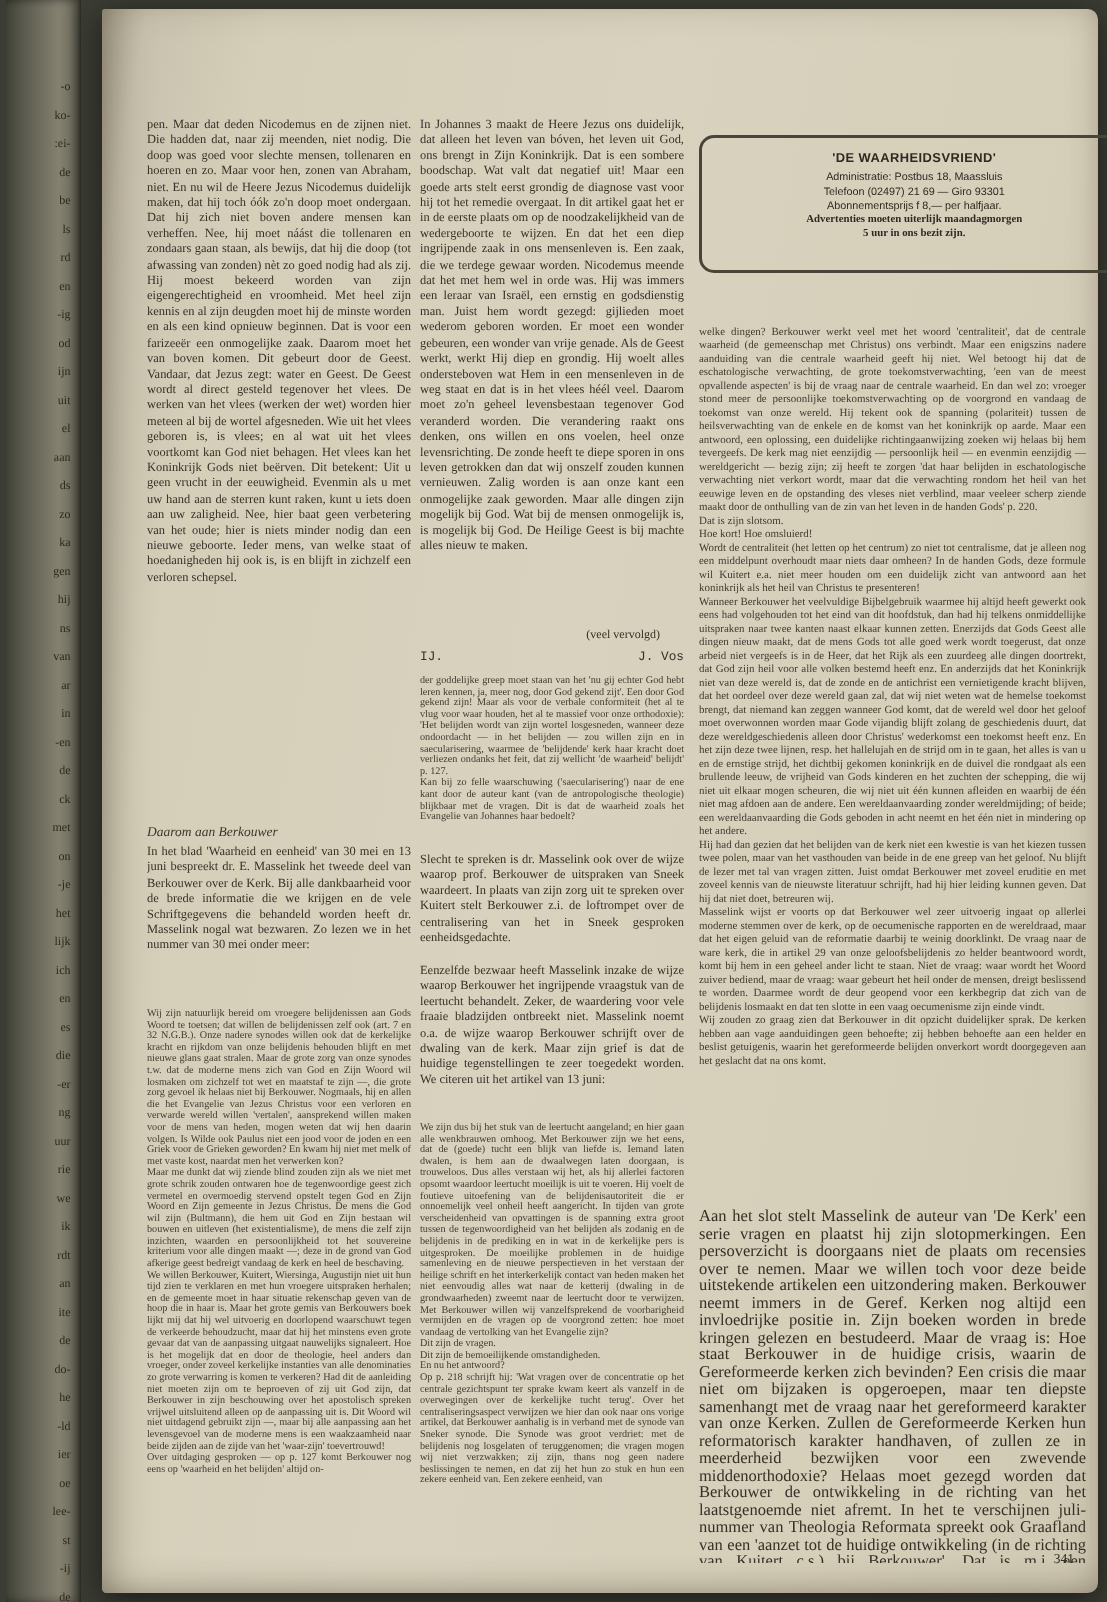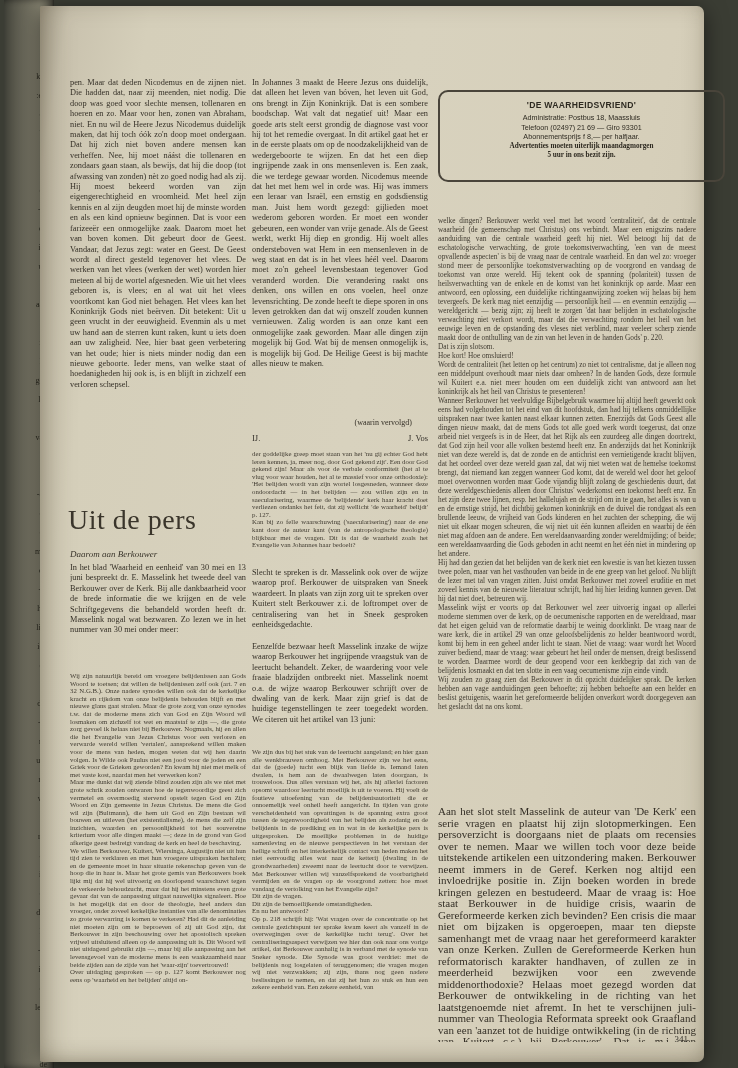--- a/index.html
+++ b/index.html
@@ -15,39 +15,39 @@
     background:linear-gradient(90deg,#3f4037 0%,#5a594d 22%,#84816f 70%,#6d6b5c 96%,#4a4a40 100%);
     box-shadow:inset -4px 0 6px rgba(0,0,0,.45);
   }
   .frag {
     position:absolute; right:7px; top:48px; width:34px;
     font:8px/19px "Liberation Serif", serif;
     color:#2c2a20; text-align:right; white-space:pre-line;
   }
   
   .page {
-    position:absolute; left:40px; top:6px; width:664px; height:1056px;
+    position:absolute; left:68px; top:6px; width:664px; height:1056px;
     background:linear-gradient(100deg,#b3ac99 0px,#c9c2ae 30px,#d5cfba 110px,#d8d2be 45%,#d6cfba 75%,#cfc8b2 100%);
     border-radius:2px 7px 7px 3px;
     box-shadow:0 5px 22px rgba(0,0,0,.55), inset 16px 0 30px -14px rgba(58,48,28,.5), inset -8px -10px 24px -12px rgba(70,60,40,.4);
     color:#38332a;
     padding-left:13px;
   }
   .tblock { position:absolute; text-align:justify; overflow:hidden; }
   .prelines { white-space:pre-line; }
   .body-lg { font-size:8.3px; line-height:10.4px; color:#363128; }
   .body-sm { font-size:6.8px; line-height:7.6px; color:#403b31; }
   .col3-sm { font-size:7.3px; line-height:9px; color:#403b31; }
   .closing { font-size:11px; line-height:11.5px; color:#353027; }
   .heading {
     position:absolute; font-size:28px; font-weight:400; letter-spacing:.5px; color:#3a352b;
   }
   .subhead { position:absolute; font-size:9px; font-style:italic; color:#3a352b; }
   .continued { position:absolute; text-align:right; padding-right:16px; font-size:8px; color:#363128; }
-  .sigs { position:absolute; display:flex; justify-content:space-between; font-size:8.5px; color:#34302a; }
+  .sigs { position:absolute; display:flex; justify-content:space-between; font-size:8.5px; color:#34302a;font-family:Liberation Mono, monospace; }
   .adbox {
     position:absolute; left:398px; top:84px; width:287px; height:92px;
     border:2px solid #49443a; border-radius:10px;
     padding:8px 6px 6px 6px; text-align:center;
     font-family:"Liberation Sans", sans-serif; color:#2e2a21;
   }
   .adbox .ad-title { font-size:8.6px; font-weight:bold; letter-spacing:.3px; margin-bottom:3px; }
   .adbox .ad-line  { font-size:7.2px; line-height:9.6px; }
   .adbox .ad-line.bold { font-weight:bold;font-family:Liberation Serif, serif; }
   .pagenum { position:absolute; right:16px; top:1028px; font-size:9px; font-weight:normal; color:#33302a; }
@@ -112,21 +112,21 @@
 de
 do-</div>
 </div>
 
 <div class="page">
 
   <div class="tblock body-lg" style="left:30px; top:72px; width:176px; height:368px;">pen. Maar dat deden Nicodemus en de zijnen niet. Die hadden dat, naar zij meenden, niet nodig. Die doop was goed voor slechte mensen, tollenaren en hoeren en zo. Maar voor hen, zonen van Abraham, niet. En nu wil de Heere Jezus Nicodemus duidelijk maken, dat hij toch óók zo'n doop moet ondergaan. Dat hij zich niet boven andere mensen kan verheffen. Nee, hij moet náást die tollenaren en zondaars gaan staan, als bewijs, dat hij die doop (tot afwassing van zonden) nèt zo goed nodig had als zij. Hij moest bekeerd worden van zijn eigengerechtigheid en vroomheid. Met heel zijn kennis en al zijn deugden moet hij de minste worden en als een kind opnieuw beginnen. Dat is voor een farizeeër een onmogelijke zaak. Daarom moet het van boven komen. Dit gebeurt door de Geest. Vandaar, dat Jezus zegt: water en Geest. De Geest wordt al direct gesteld tegenover het vlees. De werken van het vlees (werken der wet) worden hier meteen al bij de wortel afgesneden. Wie uit het vlees geboren is, is vlees; en al wat uit het vlees voortkomt kan God niet behagen. Het vlees kan het Koninkrijk Gods niet beërven. Dit betekent: Uit u geen vrucht in der eeuwigheid. Evenmin als u met uw hand aan de sterren kunt raken, kunt u iets doen aan uw zaligheid. Nee, hier baat geen verbetering van het oude; hier is niets minder nodig dan een nieuwe geboorte. Ieder mens, van welke staat of hoedanigheden hij ook is, is en blijft in zichzelf een verloren schepsel.</div>
 
   <div class="tblock body-lg" style="left:212px; top:72px; width:176px; height:340px;">In Johannes 3 maakt de Heere Jezus ons duidelijk, dat alleen het leven van bóven, het leven uit God, ons brengt in Zijn Koninkrijk. Dat is een sombere boodschap. Wat valt dat negatief uit! Maar een goede arts stelt eerst grondig de diagnose vast voor hij tot het remedie overgaat. In dit artikel gaat het er in de eerste plaats om op de noodzakelijkheid van de wedergeboorte te wijzen. En dat het een diep ingrijpende zaak in ons mensenleven is. Een zaak, die we terdege gewaar worden. Nicodemus meende dat het met hem wel in orde was. Hij was immers een leraar van Israël, een ernstig en godsdienstig man. Juist hem wordt gezegd: gijlieden moet wederom geboren worden. Er moet een wonder gebeuren, een wonder van vrije genade. Als de Geest werkt, werkt Hij diep en grondig. Hij woelt alles ondersteboven wat Hem in een mensenleven in de weg staat en dat is in het vlees héél veel. Daarom moet zo'n geheel levensbestaan tegenover God veranderd worden. Die verandering raakt ons denken, ons willen en ons voelen, heel onze levensrichting. De zonde heeft te diepe sporen in ons leven getrokken dan dat wij onszelf zouden kunnen vernieuwen. Zalig worden is aan onze kant een onmogelijke zaak geworden. Maar alle dingen zijn mogelijk bij God. Wat bij de mensen onmogelijk is, is mogelijk bij God. De Heilige Geest is bij machte alles nieuw te maken.</div>
 
-  <div class="continued" style="left:212px; top:412px; width:176px;">(waarin vervolgd)</div>
+  <div class="continued" style="left:212px; top:412px; width:176px;">(veel vervolgd)</div>
 
   <div class="sigs" style="left:212px; top:427px; width:176px;">
     <span>IJ.</span>
     <span>J. Vos</span>
   </div>
 
   <div class="adbox">
     <div class="ad-title">'DE WAARHEIDSVRIEND'</div>
     <div class="ad-line">Administratie: Postbus 18, Maassluis</div>
     <div class="ad-line">Telefoon (02497) 21 69 — Giro 93301</div>
@@ -139,21 +139,20 @@
 Dat is zijn slotsom.
 Hoe kort! Hoe omsluierd!
 Wordt de centraliteit (het letten op het centrum) zo niet tot centralisme, dat je alleen nog een middelpunt overhoudt maar niets daar omheen? In de handen Gods, deze formule wil Kuitert e.a. niet meer houden om een duidelijk zicht van antwoord aan het koninkrijk als het heil van Christus te presenteren!
 Wanneer Berkouwer het veelvuldige Bijbelgebruik waarmee hij altijd heeft gewerkt ook eens had volgehouden tot het eind van dit hoofdstuk, dan had hij telkens onmiddellijke uitspraken naar twee kanten naast elkaar kunnen zetten. Enerzijds dat Gods Geest alle dingen nieuw maakt, dat de mens Gods tot alle goed werk wordt toegerust, dat onze arbeid niet vergeefs is in de Heer, dat het Rijk als een zuurdeeg alle dingen doortrekt, dat God zijn heil voor alle volken bestemd heeft enz. En anderzijds dat het Koninkrijk niet van deze wereld is, dat de zonde en de antichrist een vernietigende kracht blijven, dat het oordeel over deze wereld gaan zal, dat wij niet weten wat de hemelse toekomst brengt, dat niemand kan zeggen wanneer God komt, dat de wereld wel door het geloof moet overwonnen worden maar Gode vijandig blijft zolang de geschiedenis duurt, dat deze wereldgeschiedenis alleen door Christus' wederkomst een toekomst heeft enz. En het zijn deze twee lijnen, resp. het hallelujah en de strijd om in te gaan, het alles is van u en de ernstige strijd, het dichtbij gekomen koninkrijk en de duivel die rondgaat als een brullende leeuw, de vrijheid van Gods kinderen en het zuchten der schepping, die wij niet uit elkaar mogen scheuren, die wij niet uit één kunnen afleiden en waarbij de één niet mag afdoen aan de andere. Een wereldaanvaarding zonder wereldmijding; of beide; een wereldaanvaarding die Gods geboden in acht neemt en het één niet in mindering op het andere.
 Hij had dan gezien dat het belijden van de kerk niet een kwestie is van het kiezen tussen twee polen, maar van het vasthouden van beide in de ene greep van het geloof. Nu blijft de lezer met tal van vragen zitten. Juist omdat Berkouwer met zoveel eruditie en met zoveel kennis van de nieuwste literatuur schrijft, had hij hier leiding kunnen geven. Dat hij dat niet doet, betreuren wij.
 Masselink wijst er voorts op dat Berkouwer wel zeer uitvoerig ingaat op allerlei moderne stemmen over de kerk, op de oecumenische rapporten en de wereldraad, maar dat het eigen geluid van de reformatie daarbij te weinig doorklinkt. De vraag naar de ware kerk, die in artikel 29 van onze geloofsbelijdenis zo helder beantwoord wordt, komt bij hem in een geheel ander licht te staan. Niet de vraag: waar wordt het Woord zuiver bediend, maar de vraag: waar gebeurt het heil onder de mensen, dreigt beslissend te worden. Daarmee wordt de deur geopend voor een kerkbegrip dat zich van de belijdenis losmaakt en dat ten slotte in een vaag oecumenisme zijn einde vindt.
 Wij zouden zo graag zien dat Berkouwer in dit opzicht duidelijker sprak. De kerken hebben aan vage aanduidingen geen behoefte; zij hebben behoefte aan een helder en beslist getuigenis, waarin het gereformeerde belijden onverkort wordt doorgegeven aan het geslacht dat na ons komt.</div>
 
   <div class="tblock closing" style="left:398px; top:800px; width:258px; height:236px;">Aan het slot stelt Masselink de auteur van 'De Kerk' een serie vragen en plaatst hij zijn slotopmerkingen. Een persoverzicht is doorgaans niet de plaats om recensies over te nemen. Maar we willen toch voor deze beide uitstekende artikelen een uitzondering maken. Berkouwer neemt immers in de Geref. Kerken nog altijd een invloedrijke positie in. Zijn boeken worden in brede kringen gelezen en bestudeerd. Maar de vraag is: Hoe staat Berkouwer in de huidige crisis, waarin de Gereformeerde kerken zich bevinden? Een crisis die maar niet om bijzaken is opgeroepen, maar ten diepste samenhangt met de vraag naar het gereformeerd karakter van onze Kerken. Zullen de Gereformeerde Kerken hun reformatorisch karakter handhaven, of zullen ze in meerderheid bezwijken voor een zwevende middenorthodoxie? Helaas moet gezegd worden dat Berkouwer de ontwikkeling in de richting van het laatstgenoemde niet afremt. In het te verschijnen juli-nummer van Theologia Reformata spreekt ook Graafland van een 'aanzet tot de huidige ontwikkeling (in de richting van Kuitert c.s.) bij Berkouwer'. Dat is m.i. een verdrietige zaak, verdrietig voor ieder die het reformatorische karak-</div>
 
-  <div class="heading" style="left:28px; top:498px;">Uit de pers</div>
 
   <div class="subhead" style="left:30px; top:543px;">Daarom aan Berkouwer</div>
 
   <div class="tblock body-lg" style="left:30px; top:557px; width:176px; height:104px;">In het blad 'Waarheid en eenheid' van 30 mei en 13 juni bespreekt dr. E. Masselink het tweede deel van Berkouwer over de Kerk. Bij alle dankbaarheid voor de brede informatie die we krijgen en de vele Schriftgegevens die behandeld worden heeft dr. Masselink nogal wat bezwaren. Zo lezen we in het nummer van 30 mei onder meer:</div>
 
   <div class="tblock body-sm prelines" style="left:30px; top:666px; width:176px; height:372px;">Wij zijn natuurlijk bereid om vroegere belijdenissen aan Gods Woord te toetsen; dat willen de belijdenissen zelf ook (art. 7 en 32 N.G.B.). Onze nadere synodes willen ook dat de kerkelijke kracht en rijkdom van onze belijdenis behouden blijft en met nieuwe glans gaat stralen. Maar de grote zorg van onze synodes t.w. dat de moderne mens zich van God en Zijn Woord wil losmaken om zichzelf tot wet en maatstaf te zijn —, die grote zorg gevoel ik helaas niet bij Berkouwer. Nogmaals, hij en allen die het Evangelie van Jezus Christus voor een verloren en verwarde wereld willen 'vertalen', aansprekend willen maken voor de mens van heden, mogen weten dat wij hen daarin volgen. Is Wilde ook Paulus niet een jood voor de joden en een Griek voor de Grieken geworden? En kwam hij niet met melk of met vaste kost, naardat men het verwerken kon?
 Maar me dunkt dat wij ziende blind zouden zijn als we niet met grote schrik zouden ontwaren hoe de tegenwoordige geest zich vermetel en overmoedig stervend opstelt tegen God en Zijn Woord en Zijn gemeente in Jezus Christus. De mens die God wil zijn (Bultmann), die hem uit God en Zijn bestaan wil bouwen en uitleven (het existentialisme), de mens die zelf zijn inzichten, waarden en persoonlijkheid tot het souvereine kriterium voor alle dingen maakt —; deze in de grond van God afkerige geest bedreigt vandaag de kerk en heel de beschaving.
 We willen Berkouwer, Kuitert, Wiersinga, Augustijn niet uit hun tijd zien te verklaren en met hun vroegere uitspraken herhalen; en de gemeente moet in haar situatie rekenschap geven van de hoop die in haar is. Maar het grote gemis van Berkouwers boek lijkt mij dat hij wel uitvoerig en doorlopend waarschuwt tegen de verkeerde behoudzucht, maar dat hij het minstens even grote gevaar dat van de aanpassing uitgaat nauwelijks signaleert. Hoe is het mogelijk dat en door de theologie, heel anders dan vroeger, onder zoveel kerkelijke instanties van alle denominaties zo grote verwarring is komen te verkeren? Had dit de aanleiding niet moeten zijn om te beproeven of zij uit God zijn, dat Berkouwer in zijn beschouwing over het apostolisch spreken vrijwel uitsluitend alleen op de aanpassing uit is. Dit Woord wil niet uitdagend gebruikt zijn —, maar bij alle aanpassing aan het levensgevoel van de moderne mens is een waakzaamheid naar beide zijden aan de zijde van het 'waar-zijn' toevertrouwd!
 Over uitdaging gesproken — op p. 127 komt Berkouwer nog eens op 'waarheid en het belijden' altijd on-</div>
 

